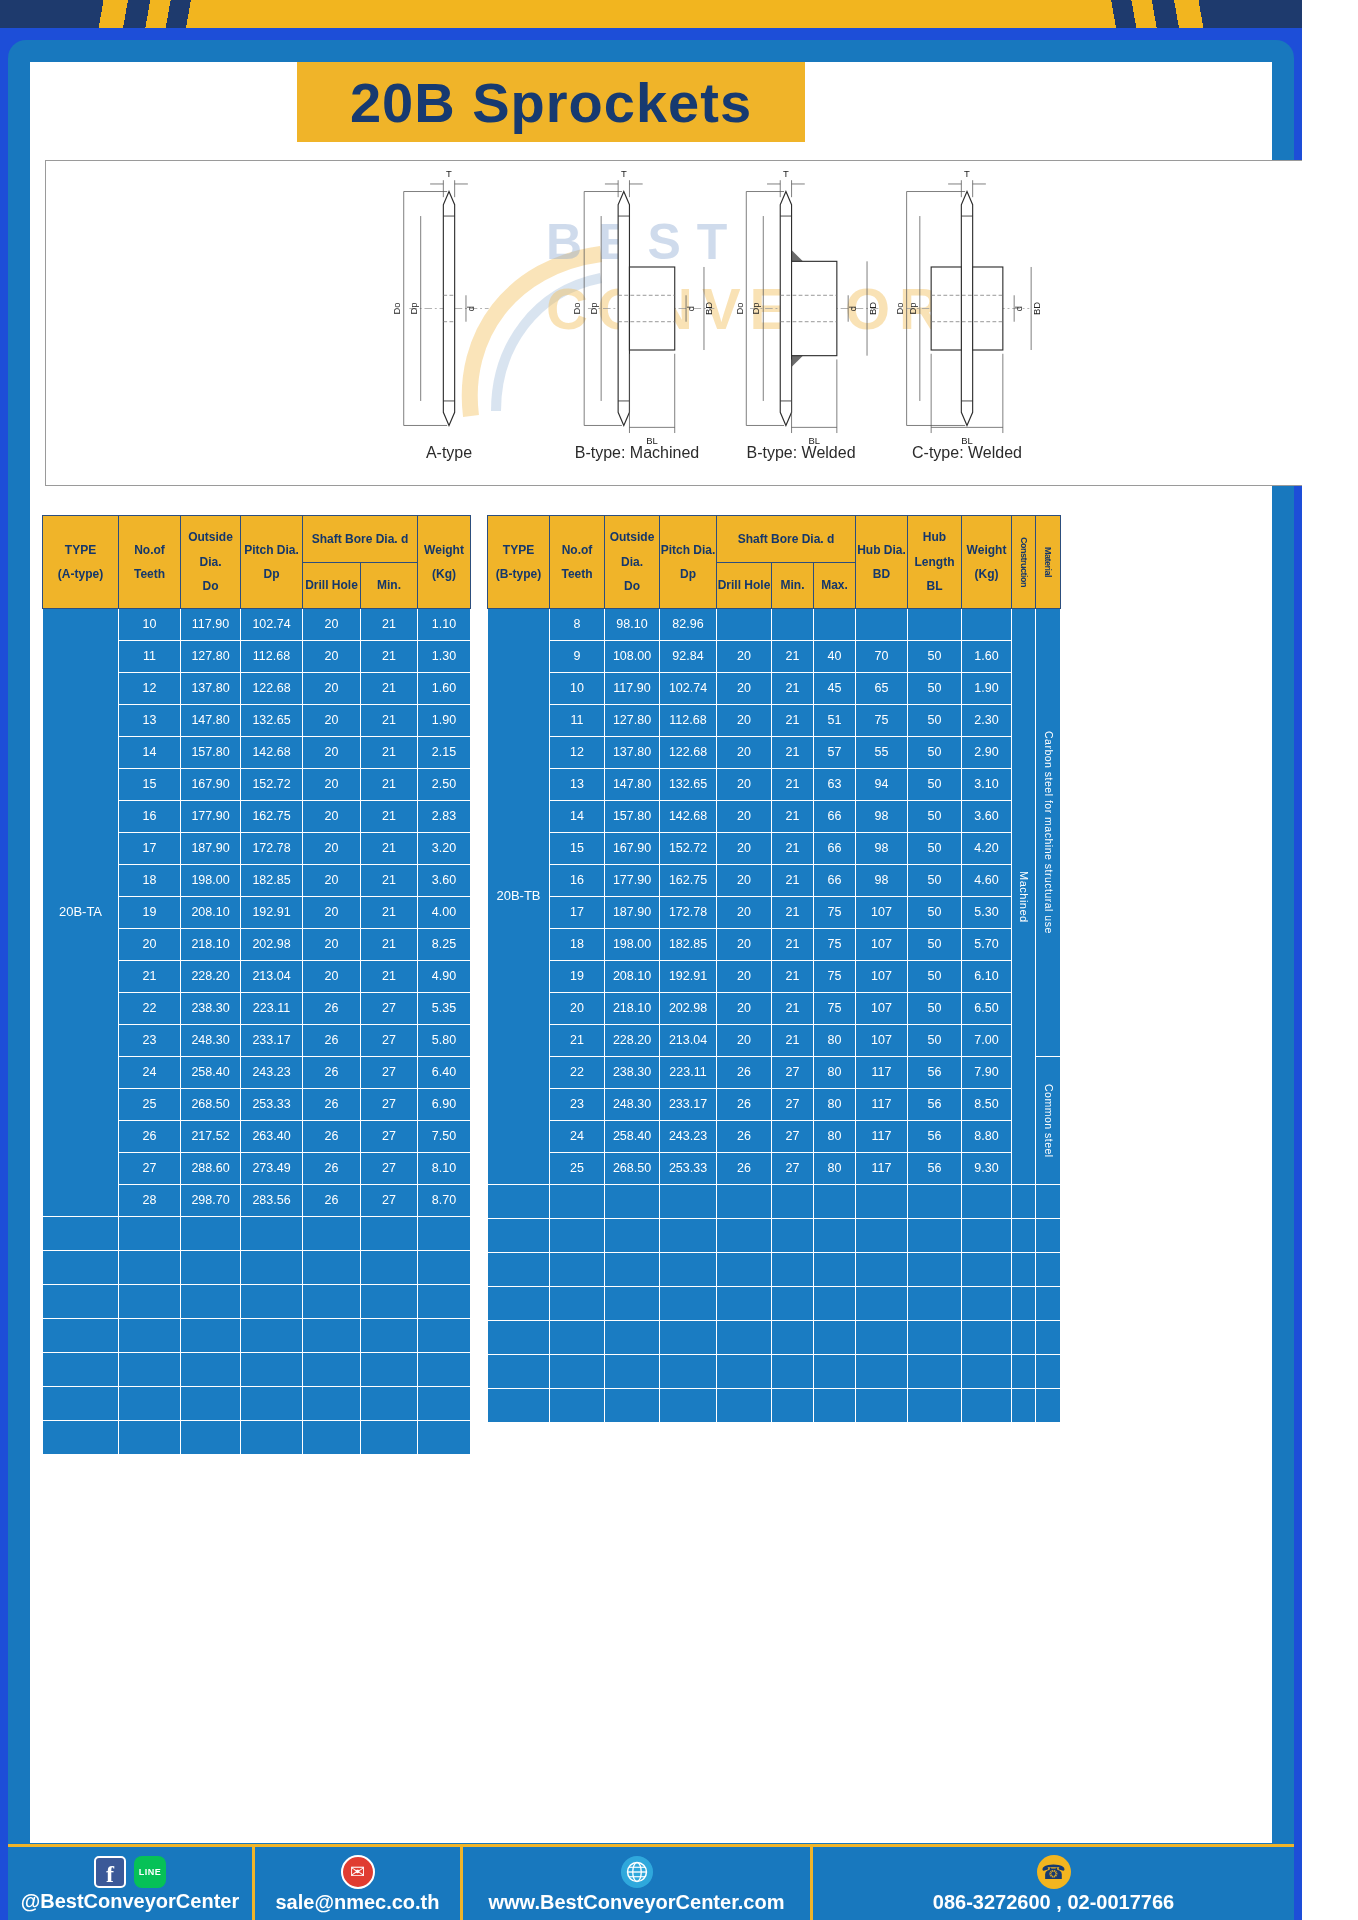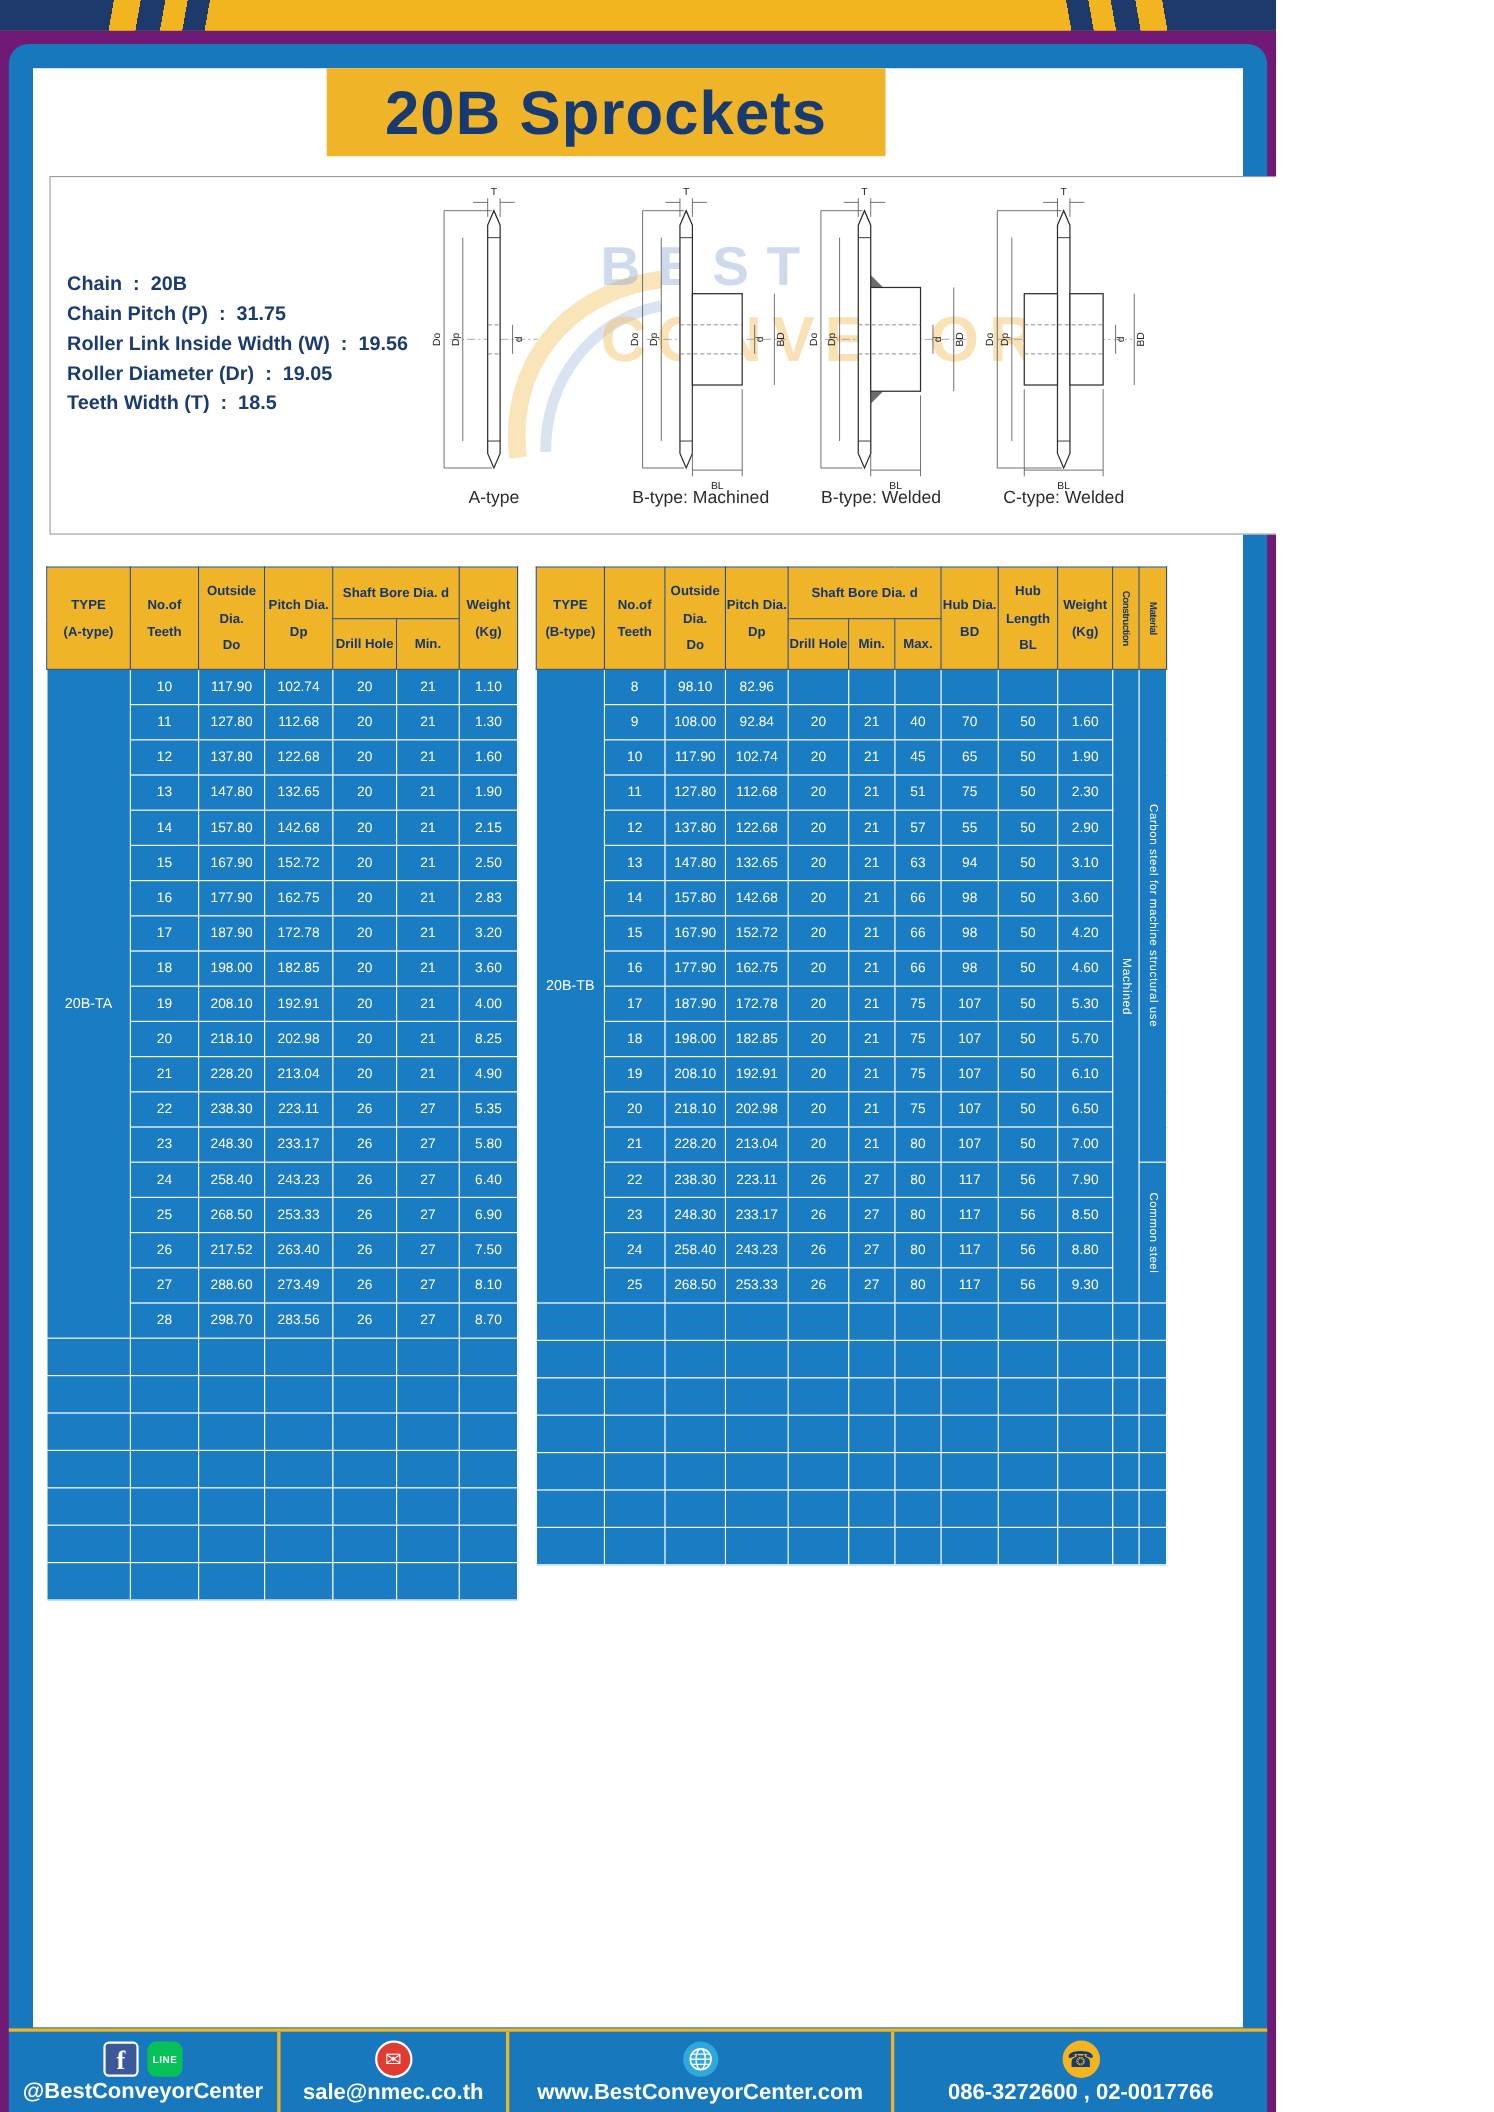--- a/index.html
+++ b/index.html
@@ -1,18 +1,18 @@
 <!DOCTYPE html>
 <html><head>
 <meta charset="utf-8">
 <style>
   * { margin:0; padding:0; box-sizing:border-box; }
   html,body { background:#ffffff; }
   body { font-family:"Liberation Sans", sans-serif; }
-  .page { position:relative; width:1160px; height:1920px; background:#701a75; overflow:hidden; }
+  .page { position:relative; width:1302px; height:1920px; background:#1d4ed8; overflow:hidden; }
 
   
   .top-bar { position:absolute; top:0; left:0; right:0; height:28px; background:#F2B51F; }
   .top-bar::before { content:""; position:absolute; top:0; bottom:0; left:0; width:250px;
     background:linear-gradient(100deg,#1E3A6D 0 102px,transparent 102px 126px,#1E3A6D 126px 148px,transparent 148px 168px,#1E3A6D 168px 188px,transparent 188px); }
   .top-bar::after { content:""; position:absolute; top:0; bottom:0; right:0; width:250px;
     background:linear-gradient(-100deg,#1E3A6D 0 102px,transparent 102px 126px,#1E3A6D 126px 148px,transparent 148px 168px,#1E3A6D 168px 188px,transparent 188px); }
 
   
   .frame { position:absolute; left:8px; right:8px; top:40px; bottom:0; background:#1878BE; border-radius:18px 18px 0 0; }
@@ -94,27 +94,20 @@
     <svg class="swoosh" width="170" height="230" viewBox="0 0 170 230">
       <path d="M30 200 C 20 120, 70 50, 160 38" stroke="rgba(242,187,80,0.40)" stroke-width="16" fill="none"></path>
       <path d="M55 195 C 55 130, 95 75, 160 62" stroke="rgba(130,165,205,0.30)" stroke-width="10" fill="none"></path>
     </svg>
 
     <div class="watermark">
       <div class="wm1">BEST</div>
       <div class="wm2">CONVEYOR</div>
     </div>
 
-    <div class="spec-lines">
-        <div class="spec-line">Chain  :  20B</div>
-        <div class="spec-line">Chain Pitch (P)  :  31.75</div>
-        <div class="spec-line">Roller Link Inside Width (W)  :  19.56</div>
-        <div class="spec-line">Roller Diameter (Dr)  :  19.05</div>
-        <div class="spec-line">Teeth Width (T)  :  18.5</div>
-      </div>
 
     <div class="drawing" style="left:318px">
       <svg viewBox="0 0 180 300" width="170" height="283">
         <line class="cl" x1="48" y1="150" x2="132" y2="150"></line>
         <path class="shape" d="M84 40 L90 26 L96 40 L96 260 L90 274 L84 260 Z"></path>
         <line class="edge" x1="84" y1="52" x2="96" y2="52"></line>
         <line class="edge" x1="84" y1="248" x2="96" y2="248"></line>
         <line class="hid" x1="84" y1="136" x2="96" y2="136"></line>
         <line class="hid" x1="84" y1="164" x2="96" y2="164"></line>
         <line class="dim" x1="84" y1="32" x2="84" y2="14"></line>

